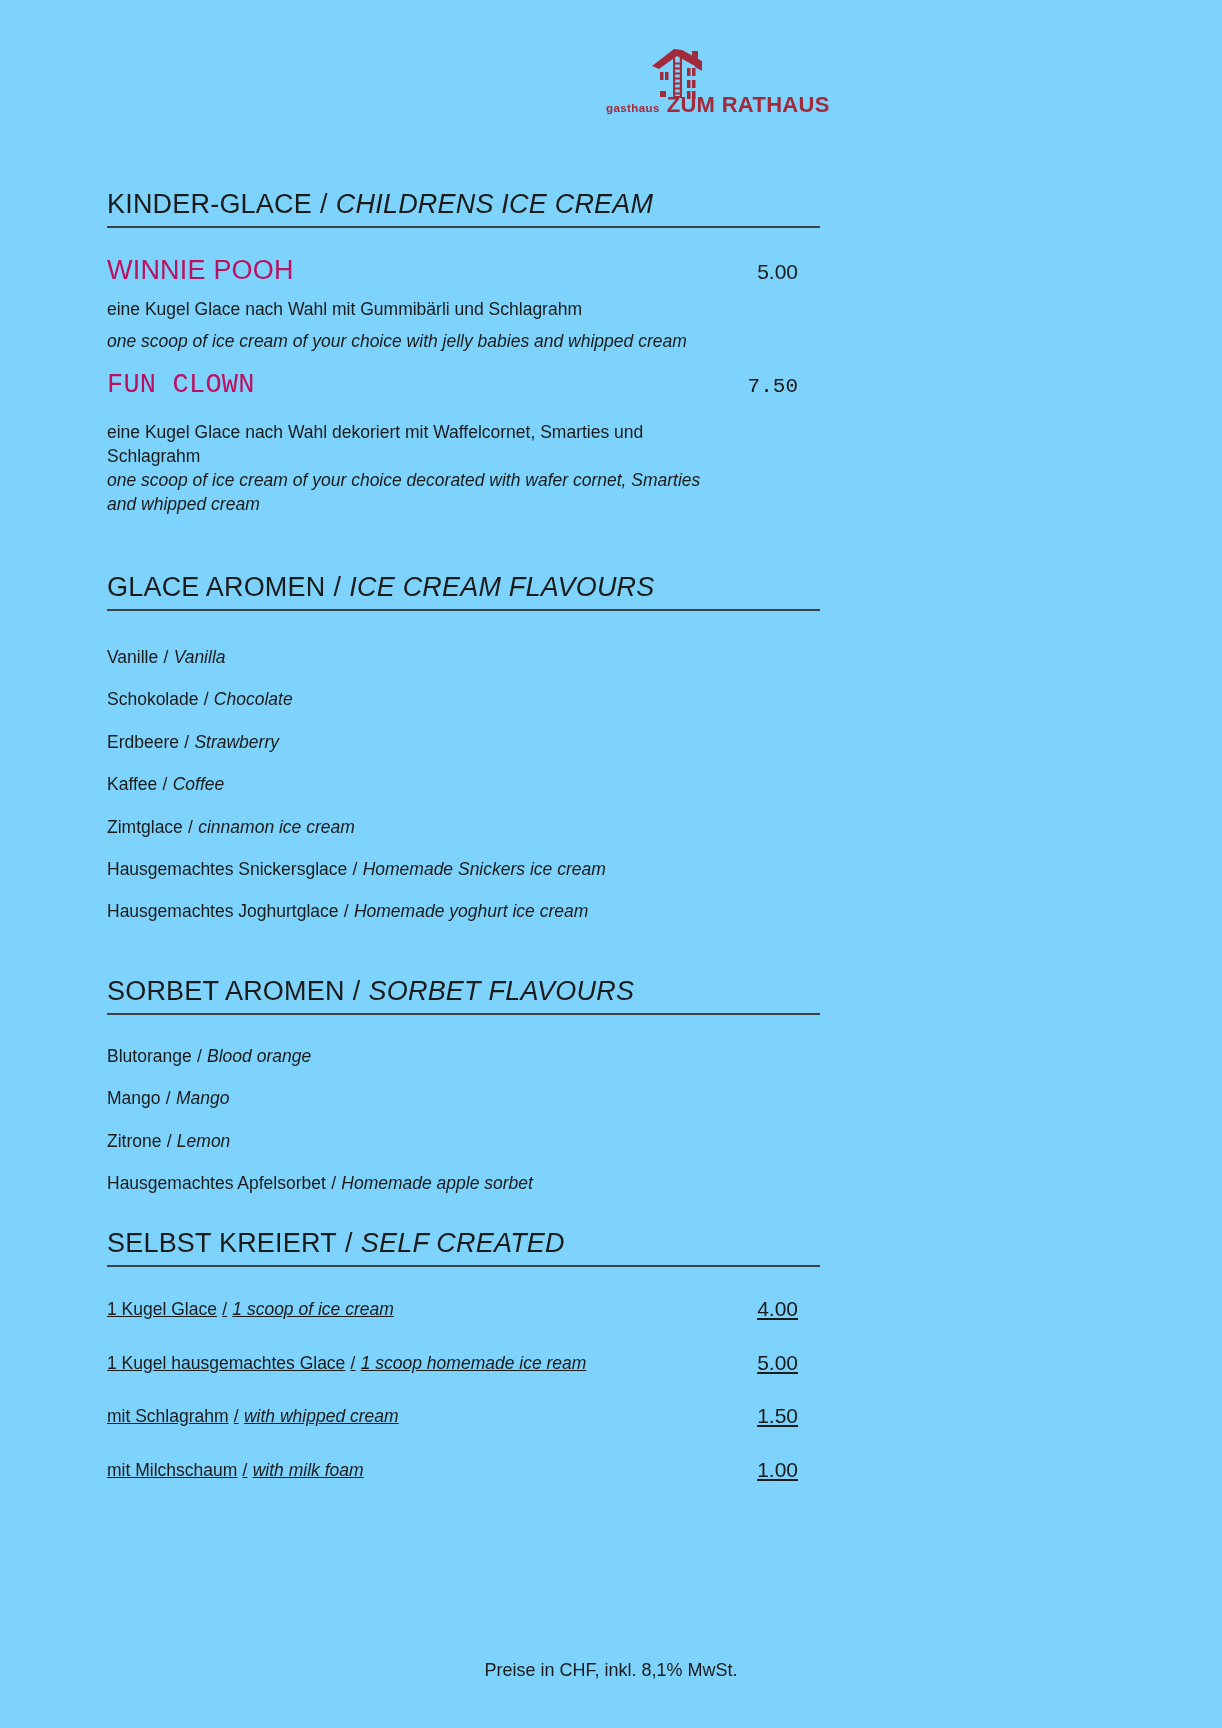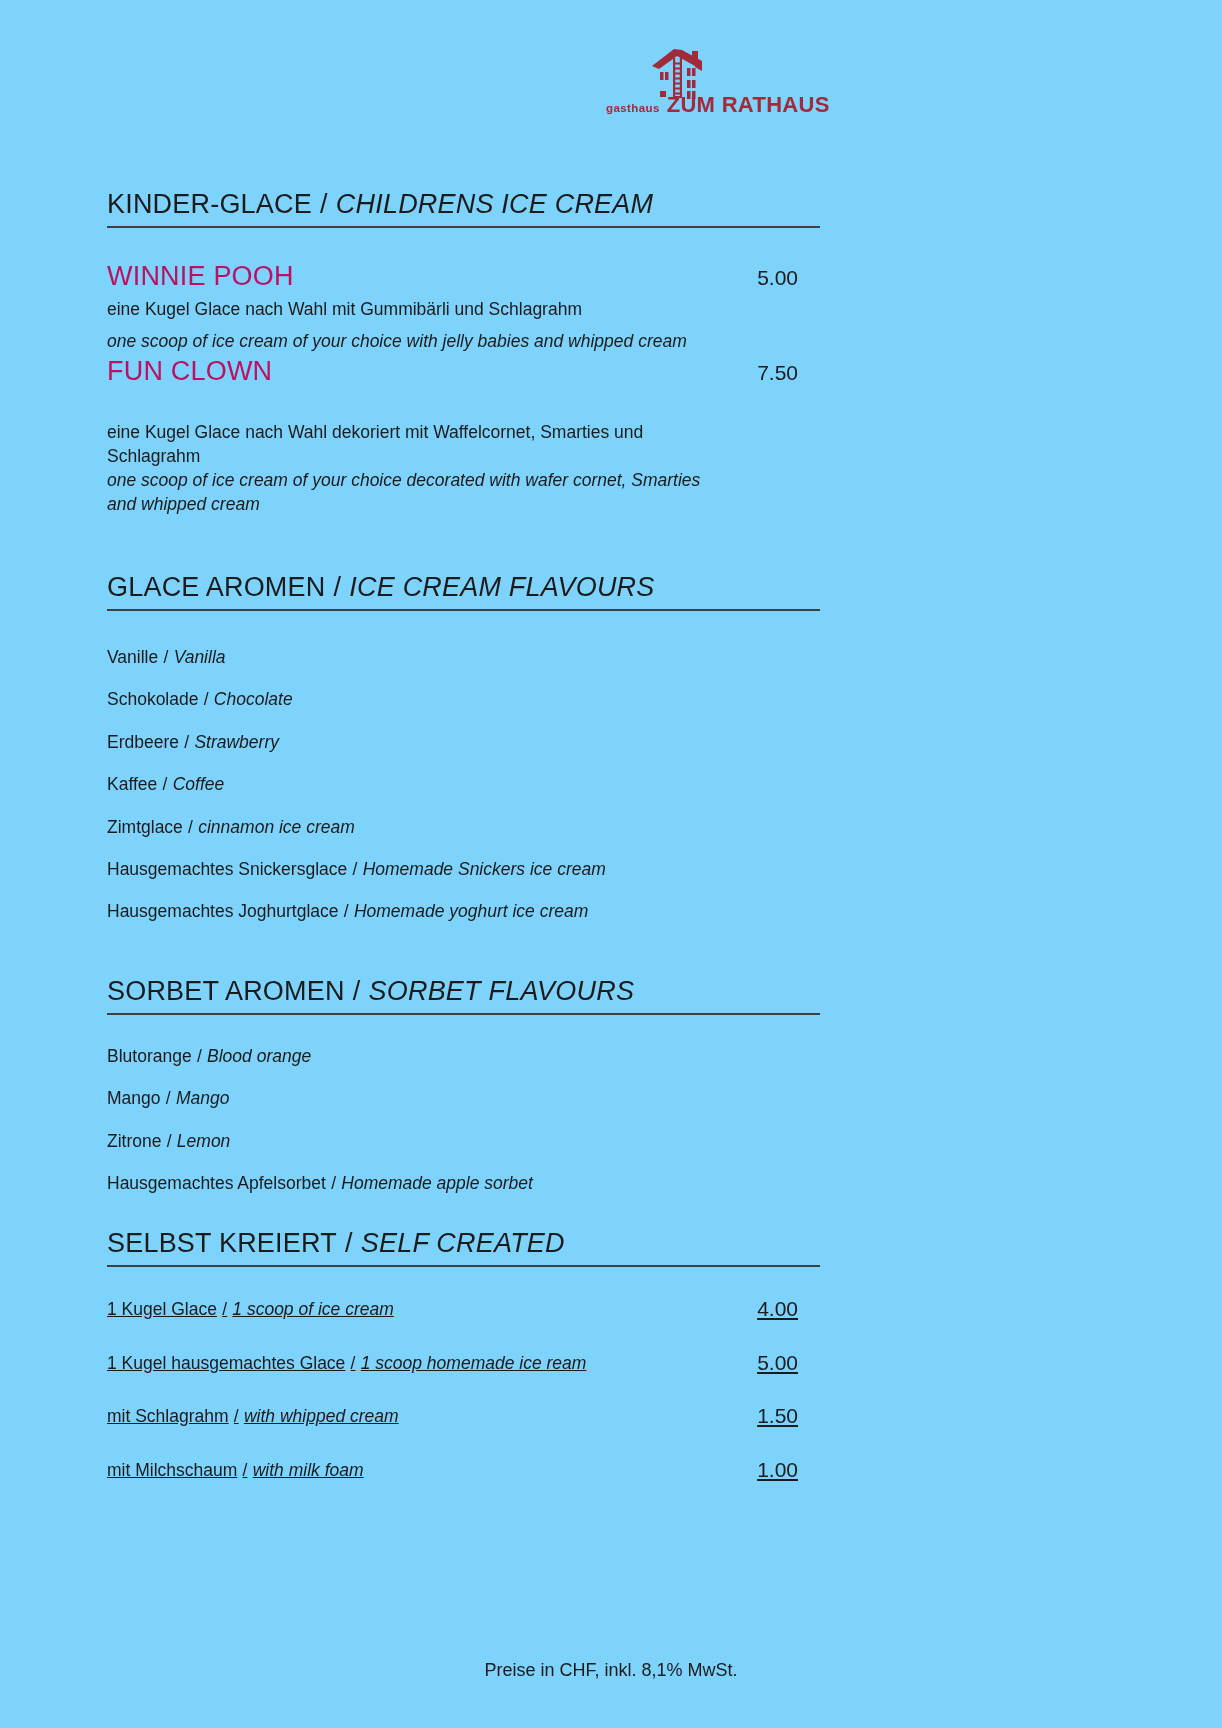--- a/index.html
+++ b/index.html
@@ -46,22 +46,22 @@
   .h-sorbet { top: 977px; }
   .h-selbst { top: 1229px; }
 
   
   .kitem-head {
     position: absolute; left: 107px; width: 713px;
     display: flex; justify-content: space-between; align-items: baseline;
   }
   .kname { font-size: 27px; line-height: 28px; color: var(--accent); letter-spacing: .2px; }
   .price { font-size: 21px; line-height: 22px; color: var(--text); padding-right: 22px; }
-  .k1-head { top: 262px; }
-  .k2-head { top: 357px; }
+  .k1-head { top: 256px; }
+  .k2-head { top: 371px; font-family: Liberation Mono, monospace; }
 
   .desc {
     position: absolute; left: 107px; width: 595px;
     font-size: 17.5px; line-height: 24px; color: var(--text);
   }
   .k1-de { top: 297px; }
   .k1-en { top: 329px; }
   .k2-de { top: 420px; }
   .k2-en { top: 468px; }
 

